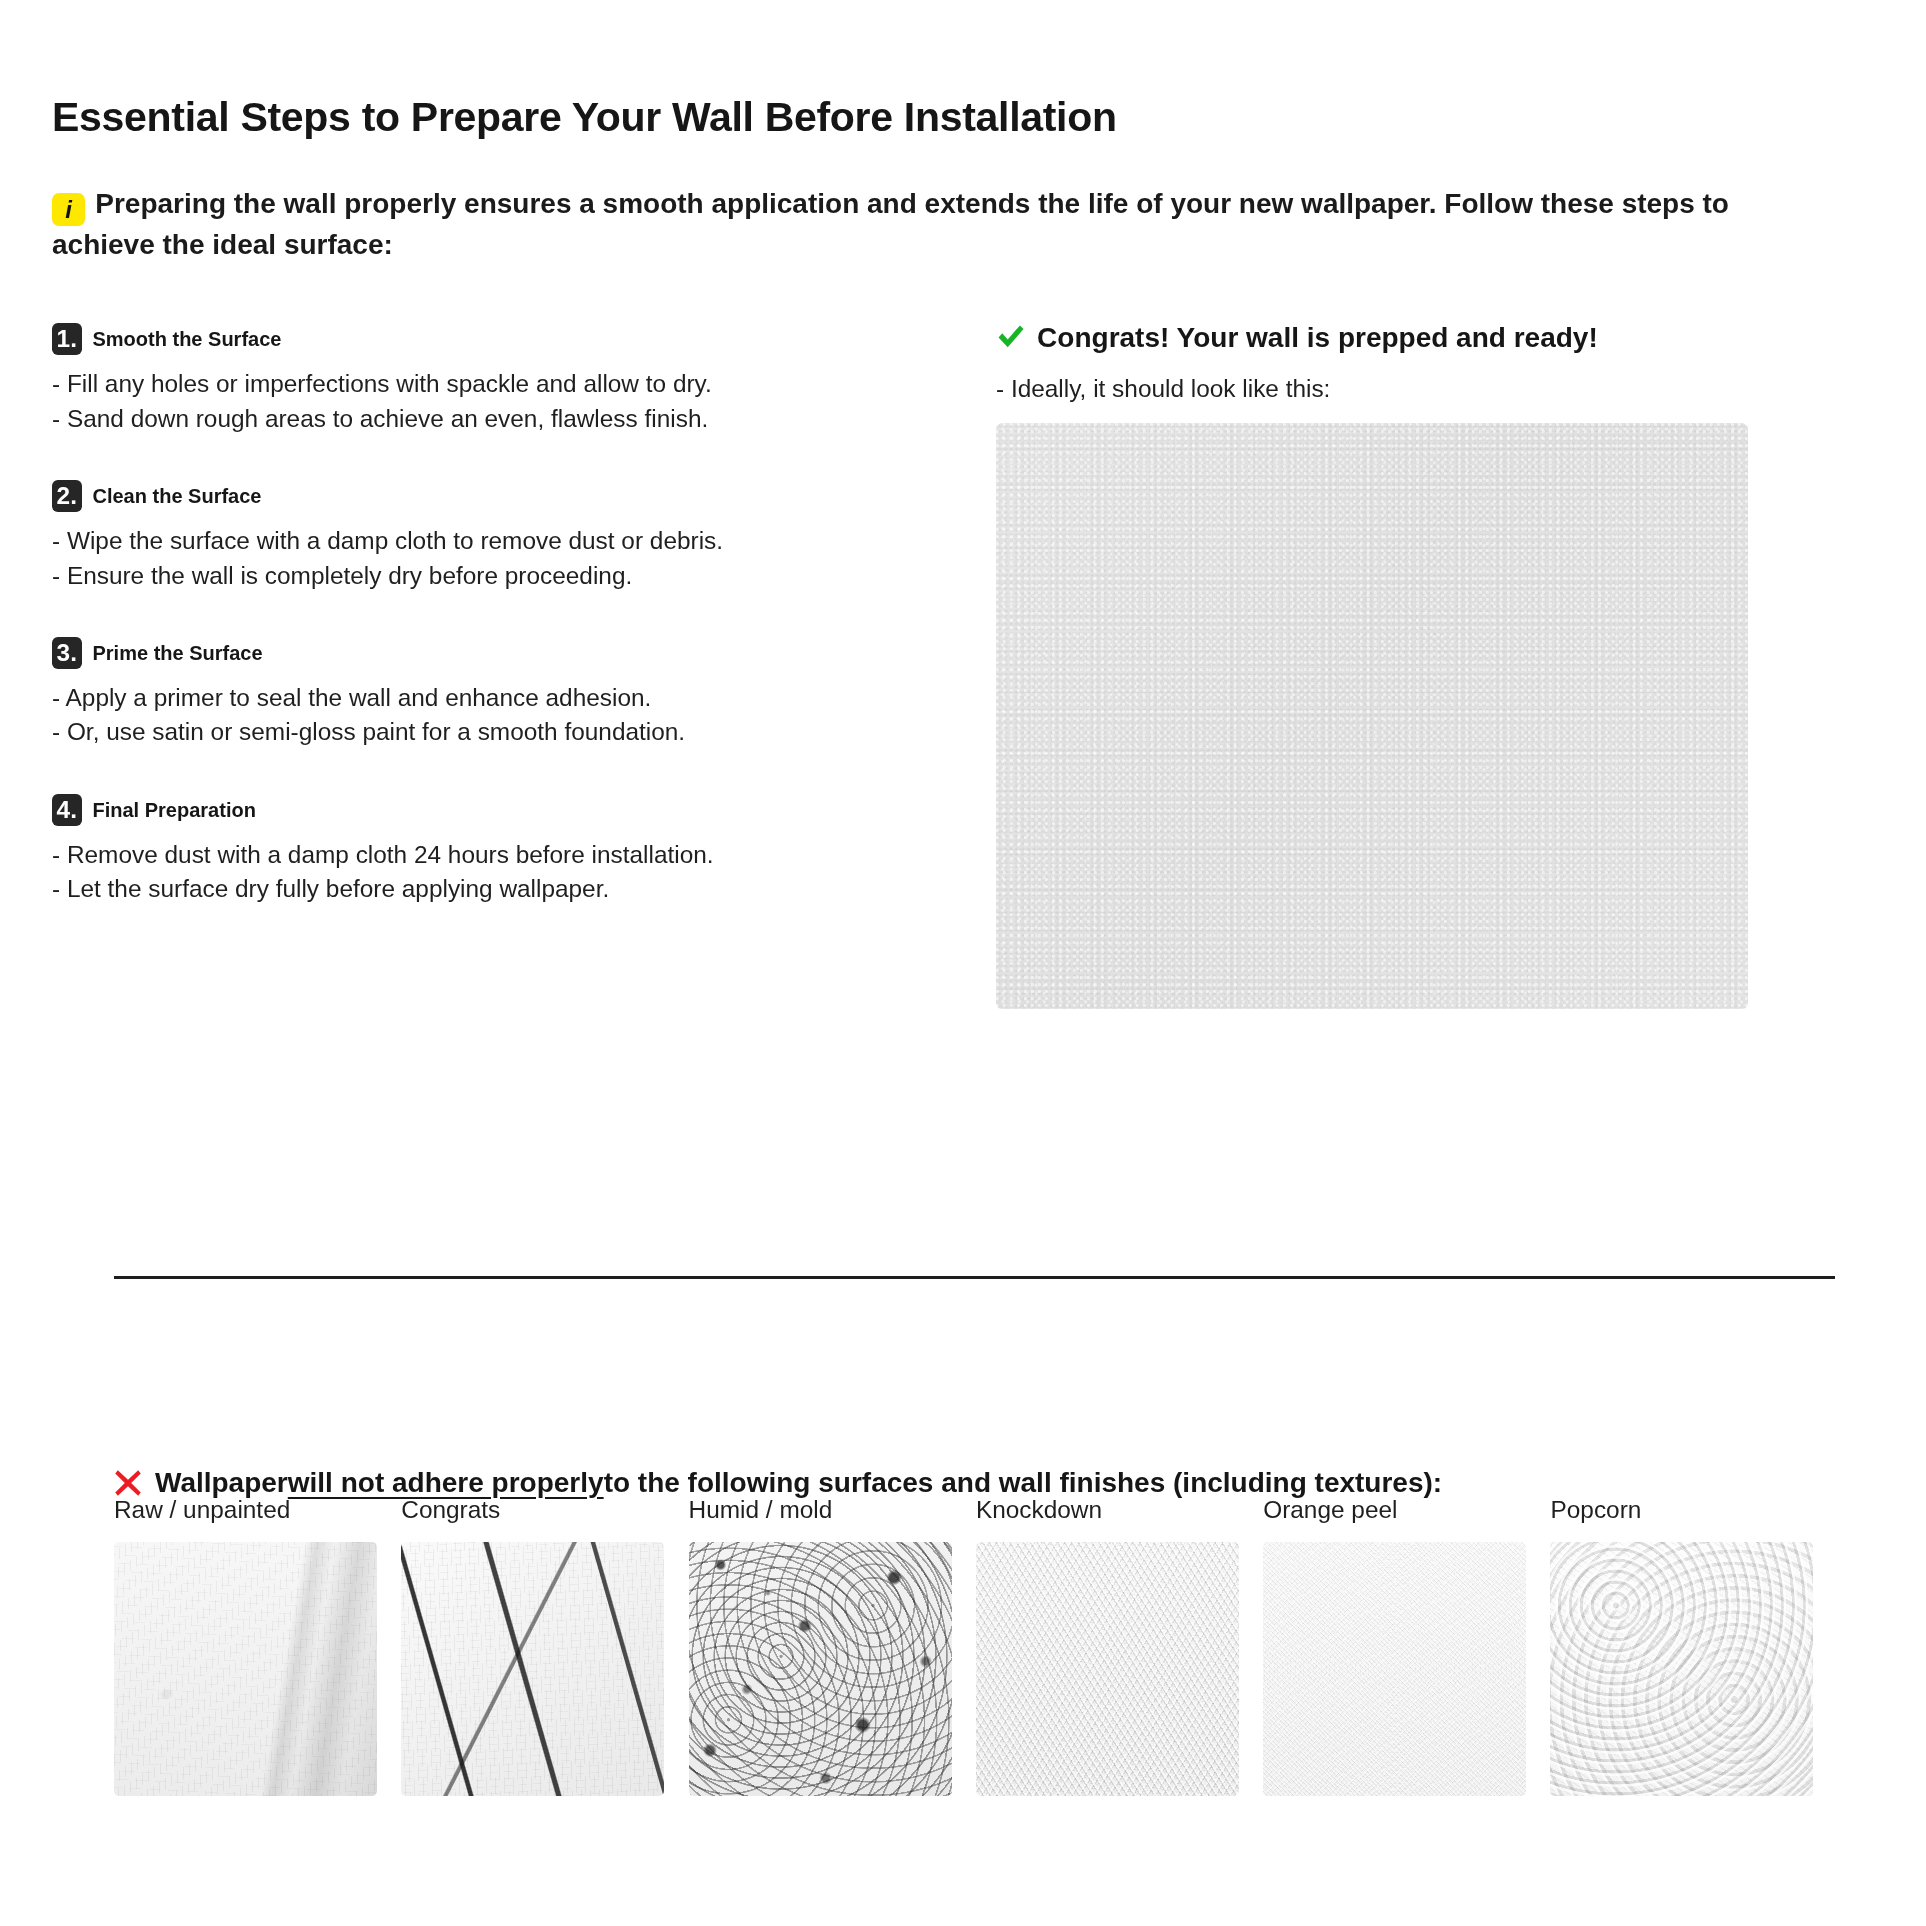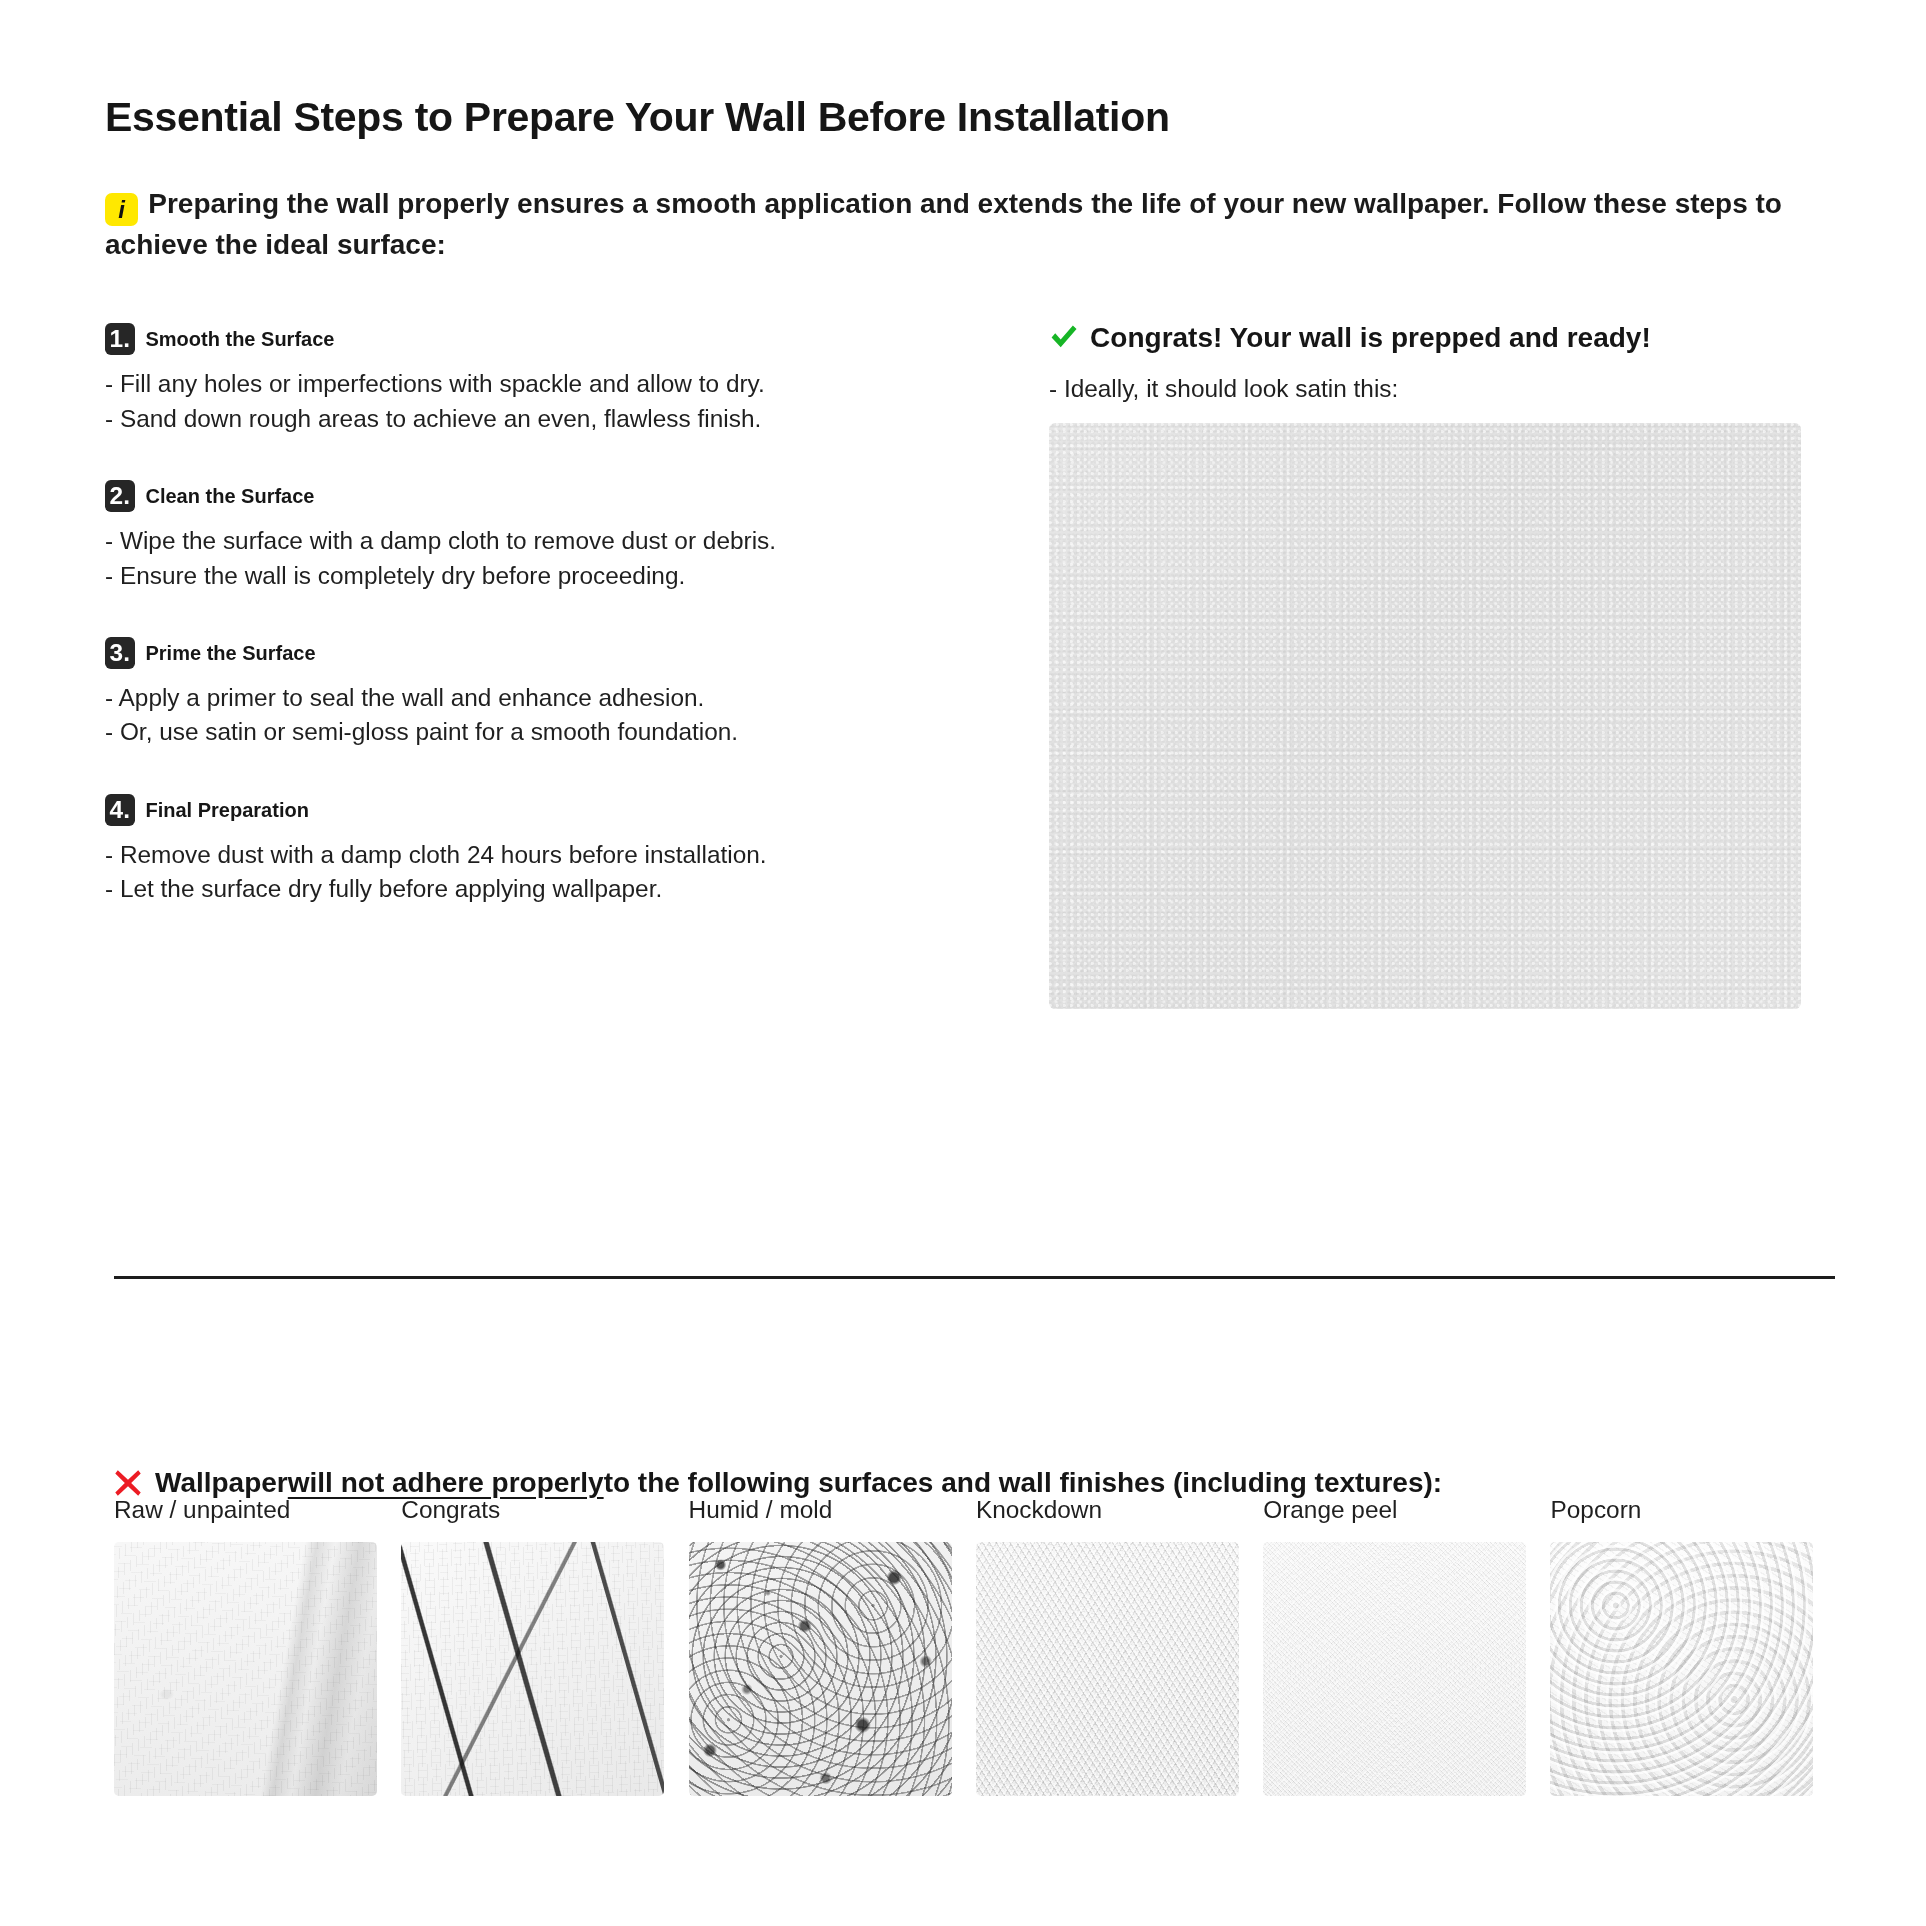--- a/index.html
+++ b/index.html
@@ -14,21 +14,21 @@
     color: #1b1b1b;
     -webkit-font-smoothing: antialiased;
     overflow: hidden;
   }
 
   .page {
     position: relative;
     width: 1926px;
     height: 1926px;
     box-sizing: border-box;
-    padding: 0 105px;
+    padding: 0 52px;
   }
 
   
   .page-title {
     margin: 0;
     padding-top: 95px;
     font-size: 41px;
     font-weight: 700;
     letter-spacing: -0.3px;
     line-height: 1.1;
@@ -317,21 +317,21 @@
 
     </div>
 
     <div class="col-right">
       <div class="congrats-head">
         <svg class="check-icon" viewBox="0 0 48 46">
           <path d="M4 24 L10 17 L19 27 L39 4 L45 10 L19 40 Z" fill="#17B526"></path>
         </svg>
         <span class="congrats-title">Congrats! Your wall is prepped and ready!</span>
       </div>
-      <div class="congrats-sub">- Ideally, it should look satin this:</div>
+      <div class="congrats-sub">- Ideally, it should look like this:</div>
       <div class="ideal-wall"></div>
     </div>
 
   </div>
 
   <div class="divider"></div>
 
   <div class="bad-section">
 
     <div class="bad-head">

